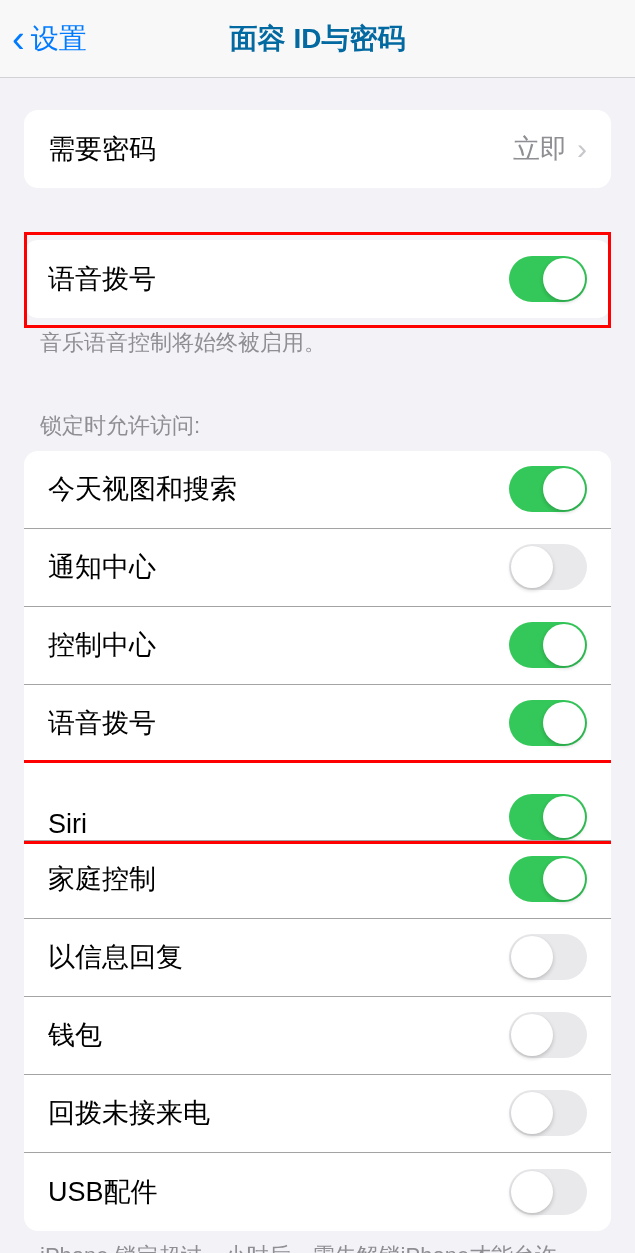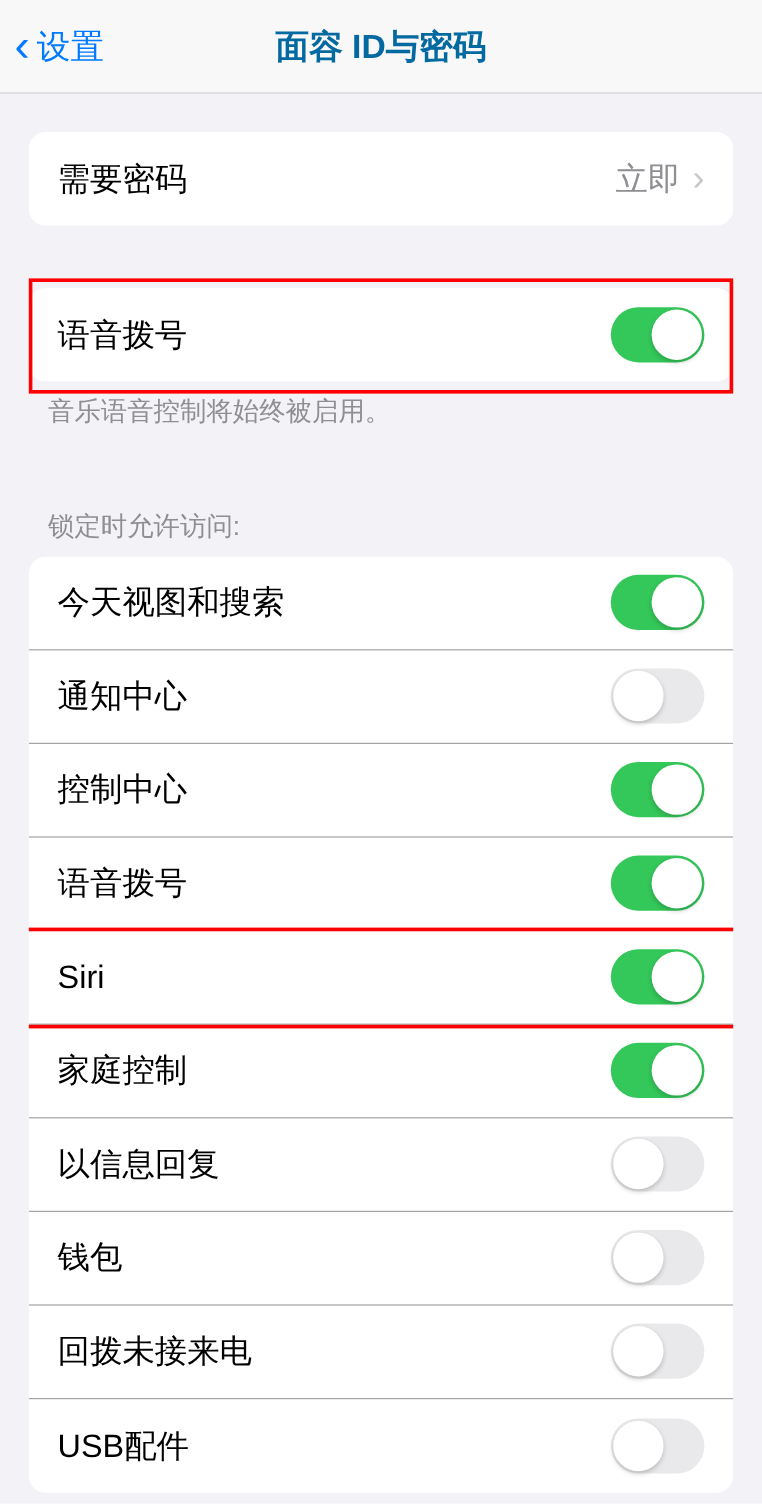--- a/index.html
+++ b/index.html
@@ -143,21 +143,20 @@
       font-size: 22px;
       color: #8e8e93;
       padding: 10px 40px 0 40px;
       line-height: 1.4;
     }
     
     .section-header {
       font-size: 22px;
       color: #8e8e93;
       padding: 0 40px 10px 40px;
-      margin-top: 13px;
     }
     
     .highlight-box {
       position: absolute;
       border: 3px solid #ff0000;
       pointer-events: none;
       left: 24px;
       right: 24px;
     }
     
@@ -237,21 +236,21 @@
           <div class="toggle on">
             <div class="toggle-knob"></div>
           </div>
         </div>
         <div class="list-item">
           <span class="list-item-label">语音拨号</span>
           <div class="toggle on">
             <div class="toggle-knob"></div>
           </div>
         </div>
-        <div class="list-item" style="position: relative;">
+        <div class="list-item" style="position: relative; align-items: flex-end;">
           <span class="list-item-label">Siri</span>
           <div class="toggle on">
             <div class="toggle-knob"></div>
           </div>
           <div class="highlight-box highlight-2" style="left: -24px; right: -24px;"></div>
         </div>
         <div class="list-item">
           <span class="list-item-label">家庭控制</span>
           <div class="toggle on">
             <div class="toggle-knob"></div>

